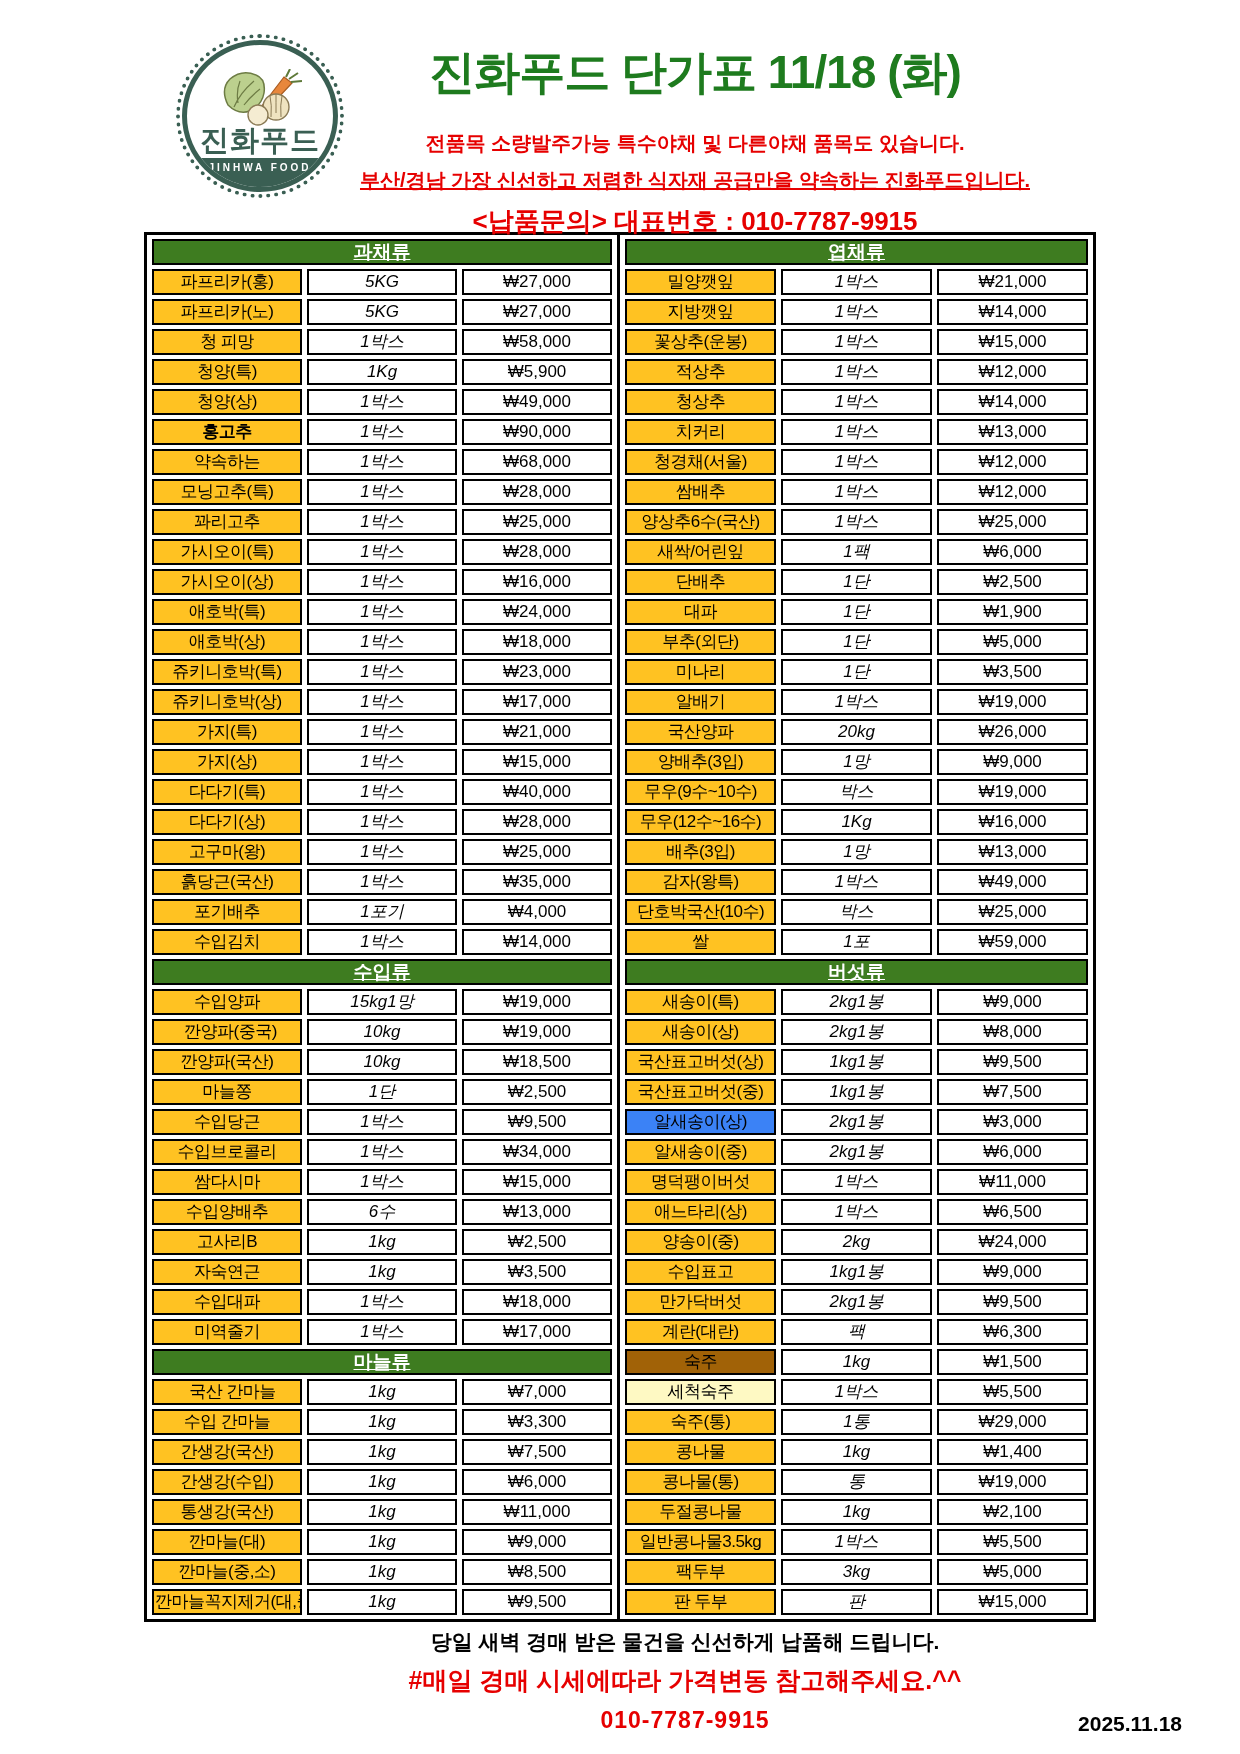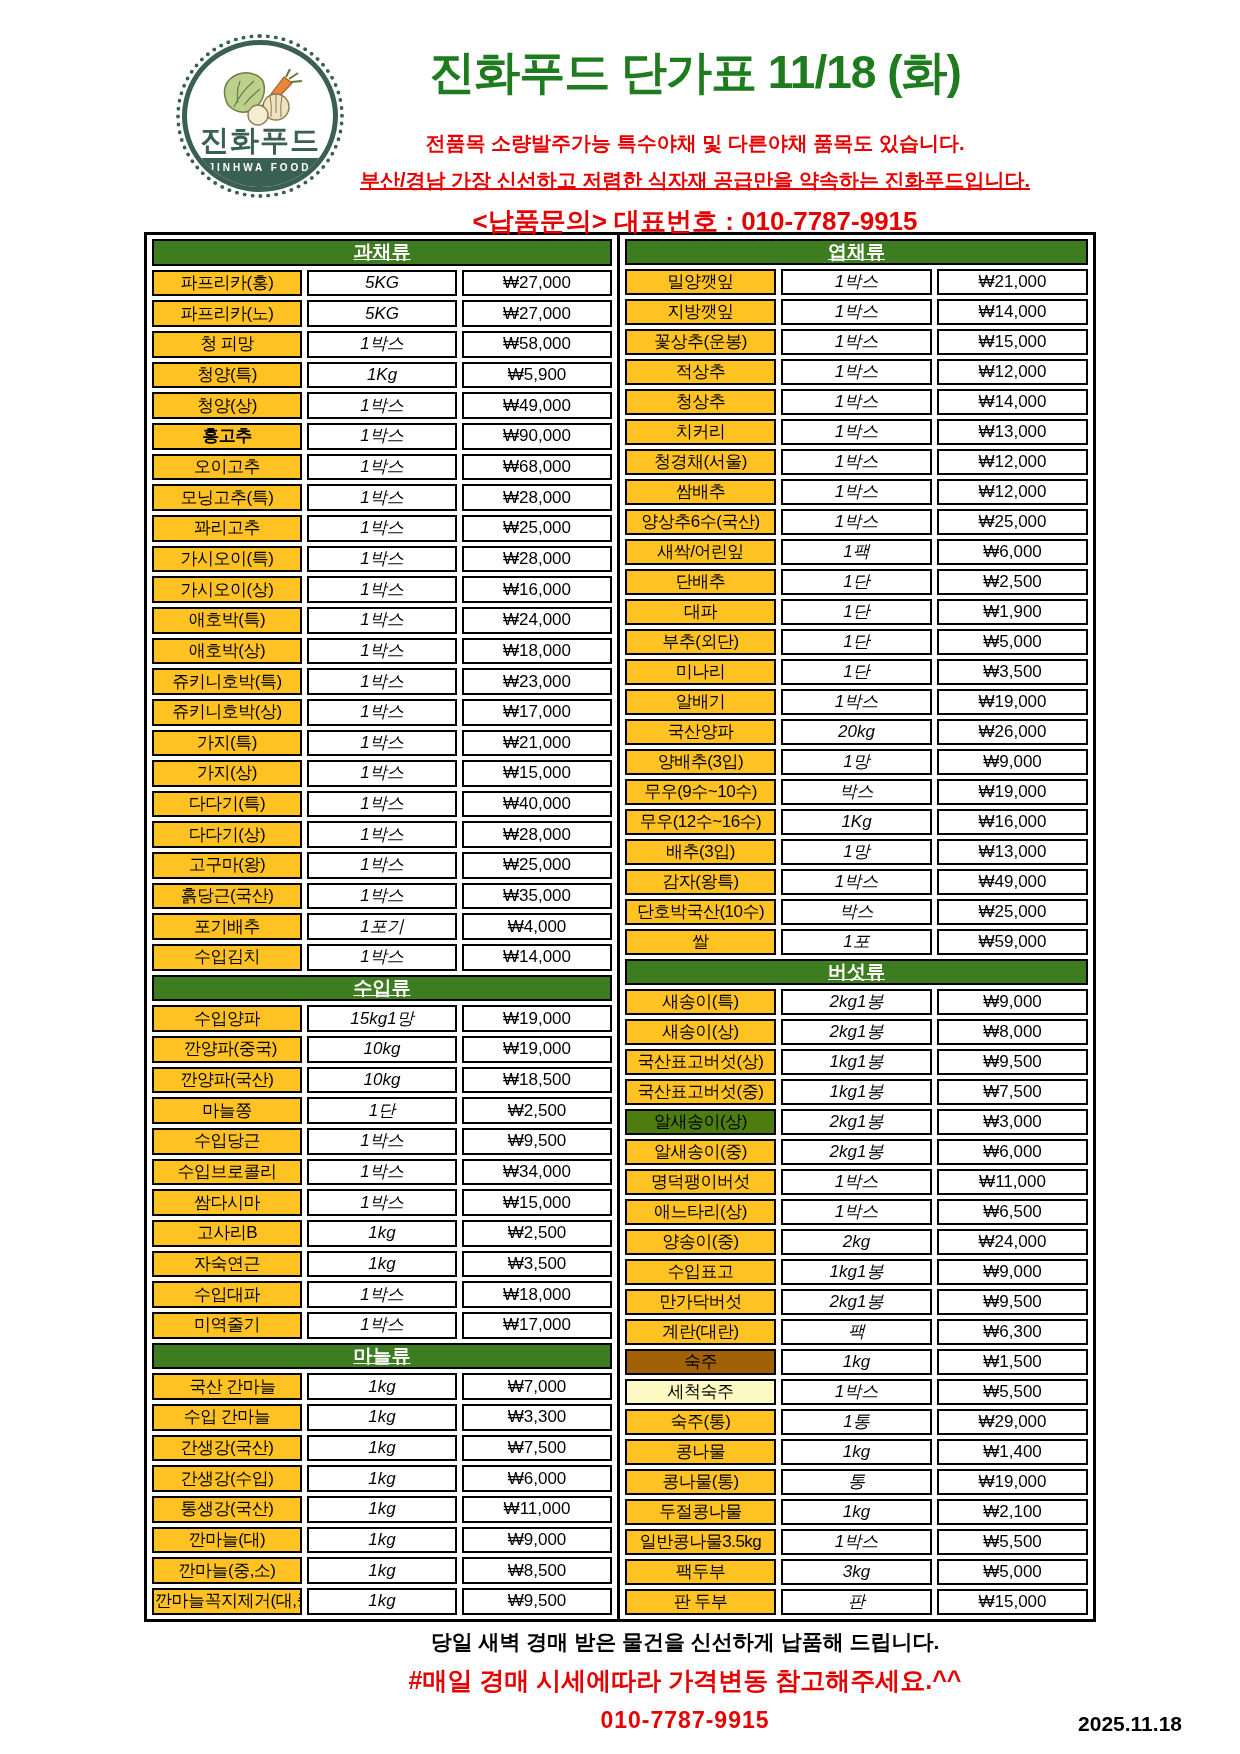--- a/index.html
+++ b/index.html
@@ -130,21 +130,21 @@
           <td class="item" style="background: rgb(255, 194, 34);">청양(상)</td>
           <td class="unit">1박스</td>
           <td class="price">₩49,000</td>
         </tr>
         <tr>
           <td class="item" style="background: rgb(255, 194, 34); font-weight: bold;">홍고추</td>
           <td class="unit">1박스</td>
           <td class="price">₩90,000</td>
         </tr>
         <tr>
-          <td class="item" style="background: rgb(255, 194, 34);">오이고추</td>
+          <td class="item" style="background: rgb(255, 194, 34);">약속하는</td>
           <td class="unit">1박스</td>
           <td class="price">₩68,000</td>
         </tr>
         <tr>
           <td class="item" style="background: rgb(255, 194, 34);">모닝고추(특)</td>
           <td class="unit">1박스</td>
           <td class="price">₩28,000</td>
         </tr>
         <tr>
           <td class="item" style="background: rgb(255, 194, 34);">꽈리고추</td>
@@ -251,20 +251,25 @@
         </tr>
         <tr>
           <td class="item" style="background: rgb(255, 194, 34);">수입브로콜리</td>
           <td class="unit">1박스</td>
           <td class="price">₩34,000</td>
         </tr>
         <tr>
           <td class="item" style="background: rgb(255, 194, 34);">쌈다시마</td>
           <td class="unit">1박스</td>
           <td class="price">₩15,000</td>
+        </tr>
+        <tr>
+          <td class="item" style="background: rgb(255, 194, 34);">수입양배추</td>
+          <td class="unit">6수</td>
+          <td class="price">₩13,000</td>
         </tr>
         <tr>
           <td class="item" style="background: rgb(255, 194, 34);">고사리B</td>
           <td class="unit">1kg</td>
           <td class="price">₩2,500</td>
         </tr>
         <tr>
           <td class="item" style="background: rgb(255, 194, 34);">자숙연근</td>
           <td class="unit">1kg</td>
           <td class="price">₩3,500</td>
@@ -461,21 +466,21 @@
           <td class="item" style="background: rgb(255, 194, 34);">국산표고버섯(상)</td>
           <td class="unit">1kg1봉</td>
           <td class="price">₩9,500</td>
         </tr>
         <tr>
           <td class="item" style="background: rgb(255, 194, 34);">국산표고버섯(중)</td>
           <td class="unit">1kg1봉</td>
           <td class="price">₩7,500</td>
         </tr>
         <tr>
-          <td class="item" style="background: #4d7c0f;">알새송이(상)</td>
+          <td class="item" style="background: #3b82f6;">알새송이(상)</td>
           <td class="unit">2kg1봉</td>
           <td class="price">₩3,000</td>
         </tr>
         <tr>
           <td class="item" style="background: rgb(255, 194, 34);">알새송이(중)</td>
           <td class="unit">2kg1봉</td>
           <td class="price">₩6,000</td>
         </tr>
         <tr>
           <td class="item" style="background: rgb(255, 194, 34);">명덕팽이버섯</td>

